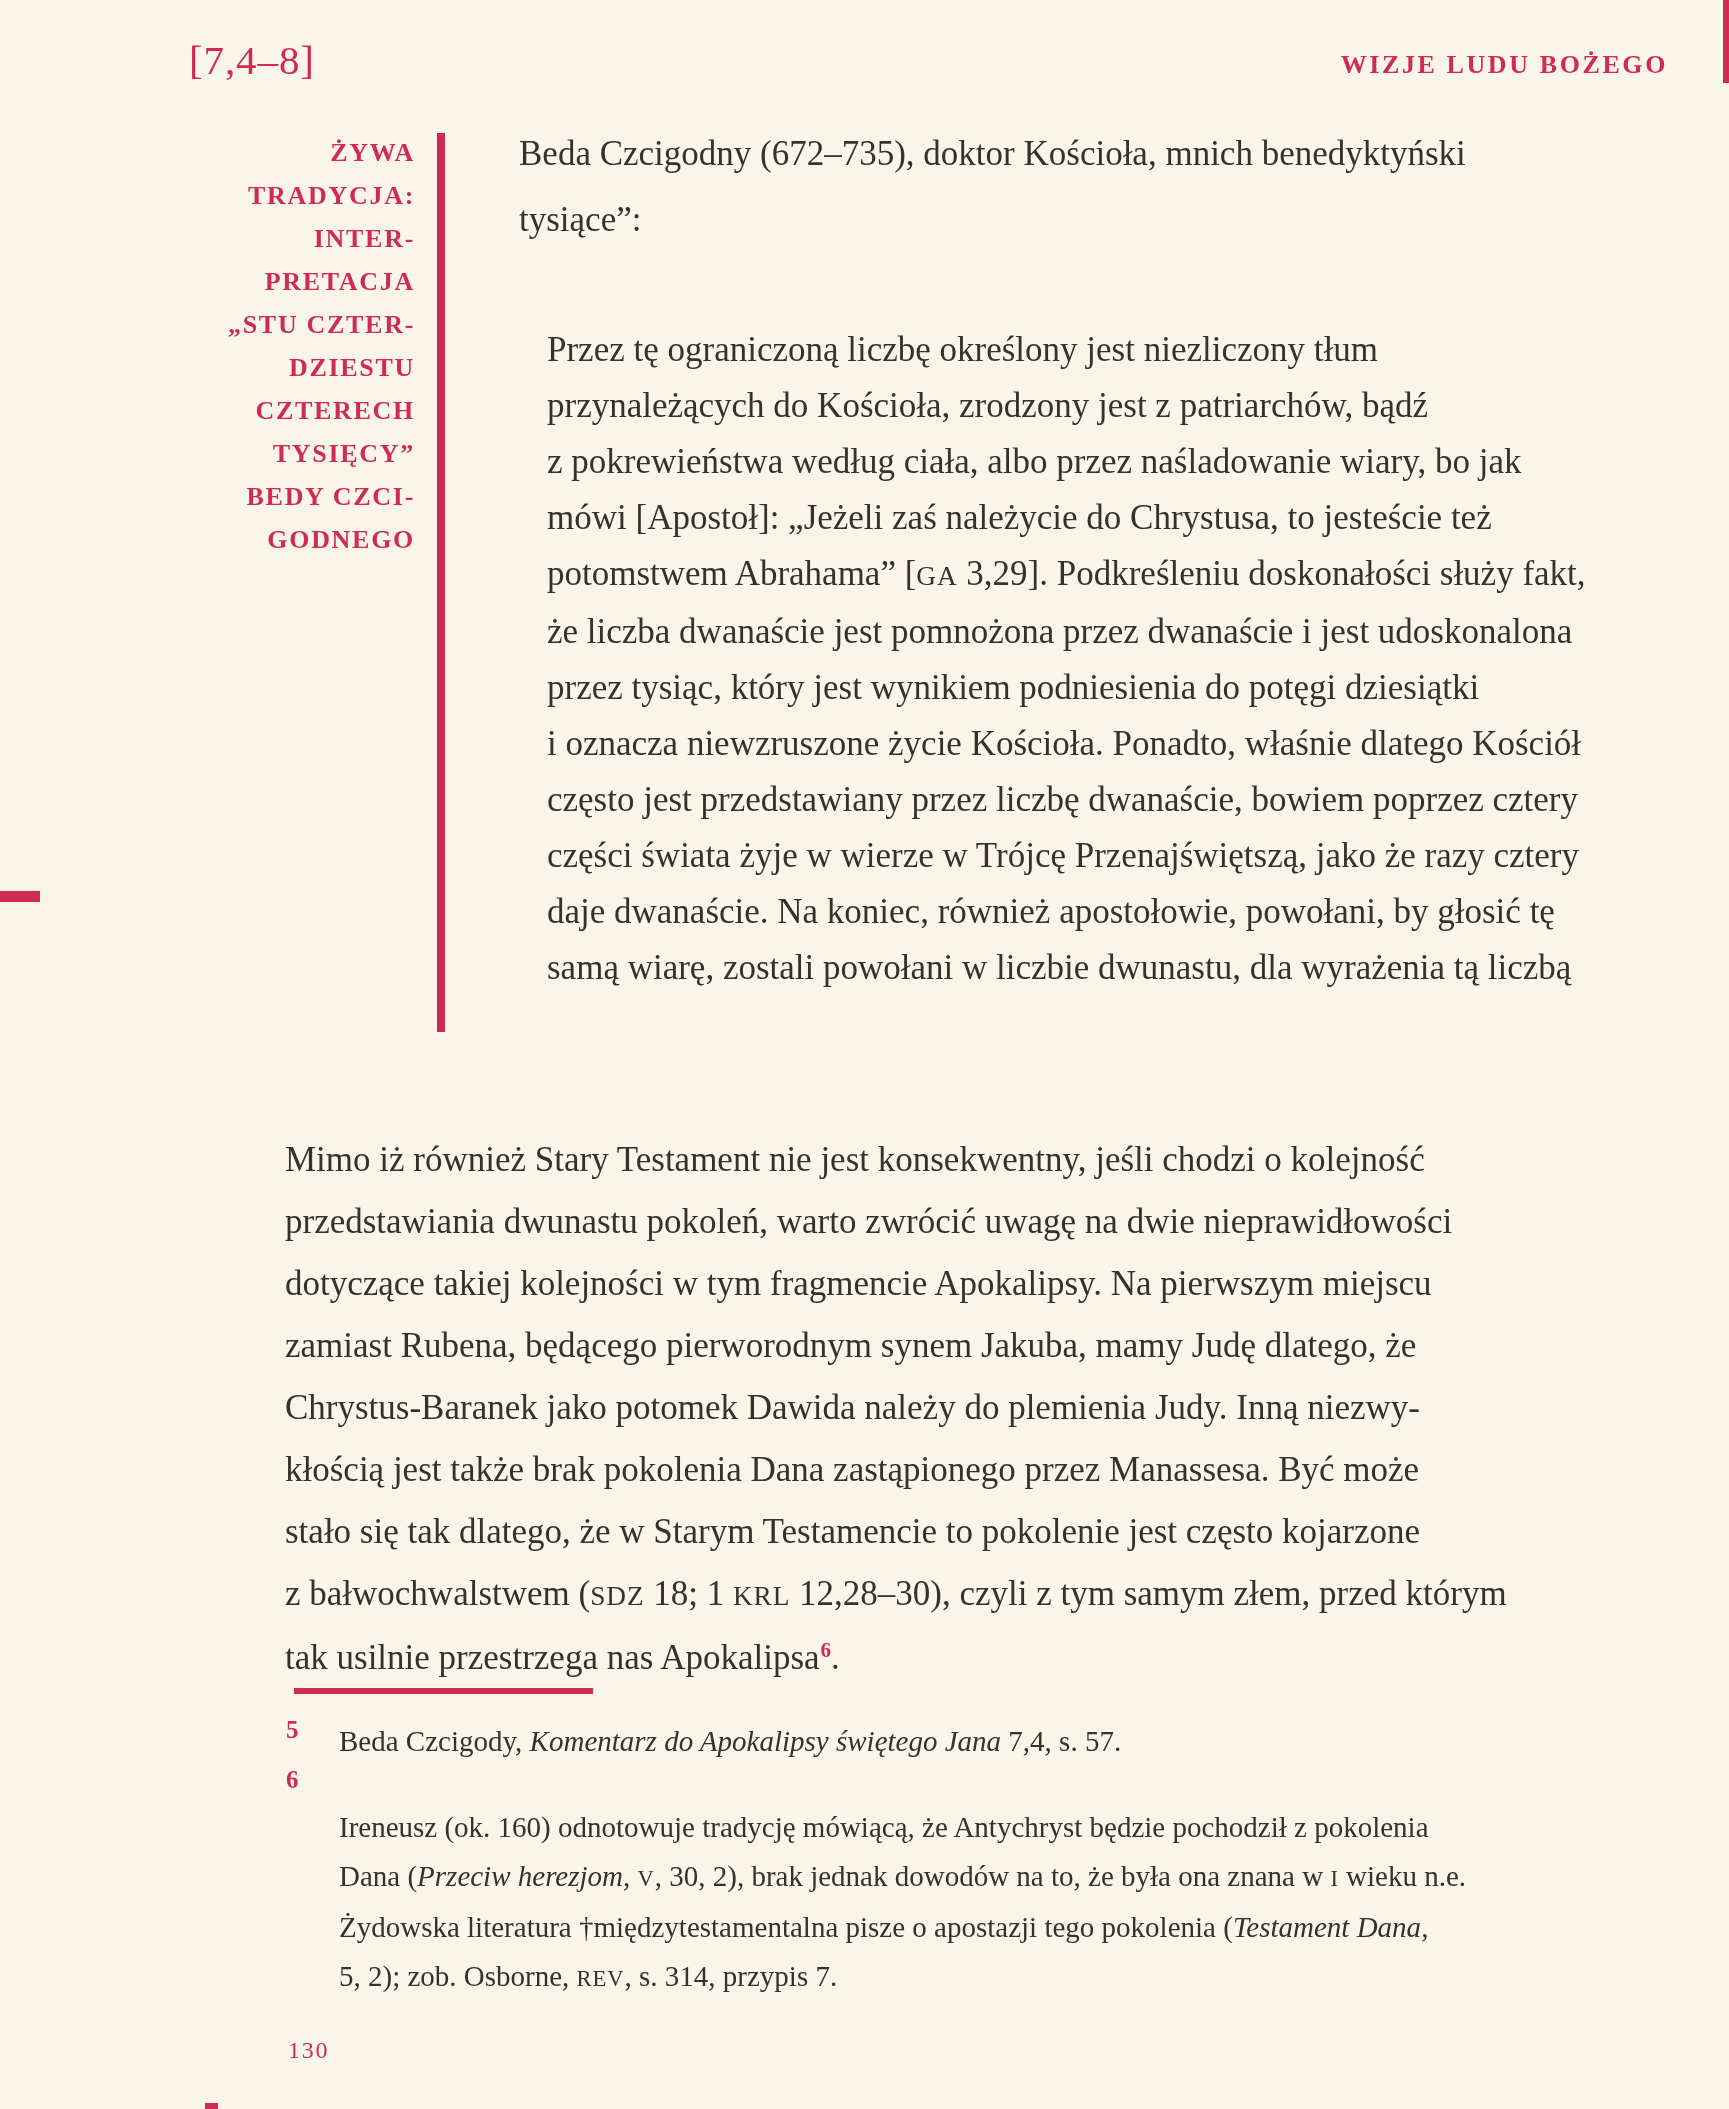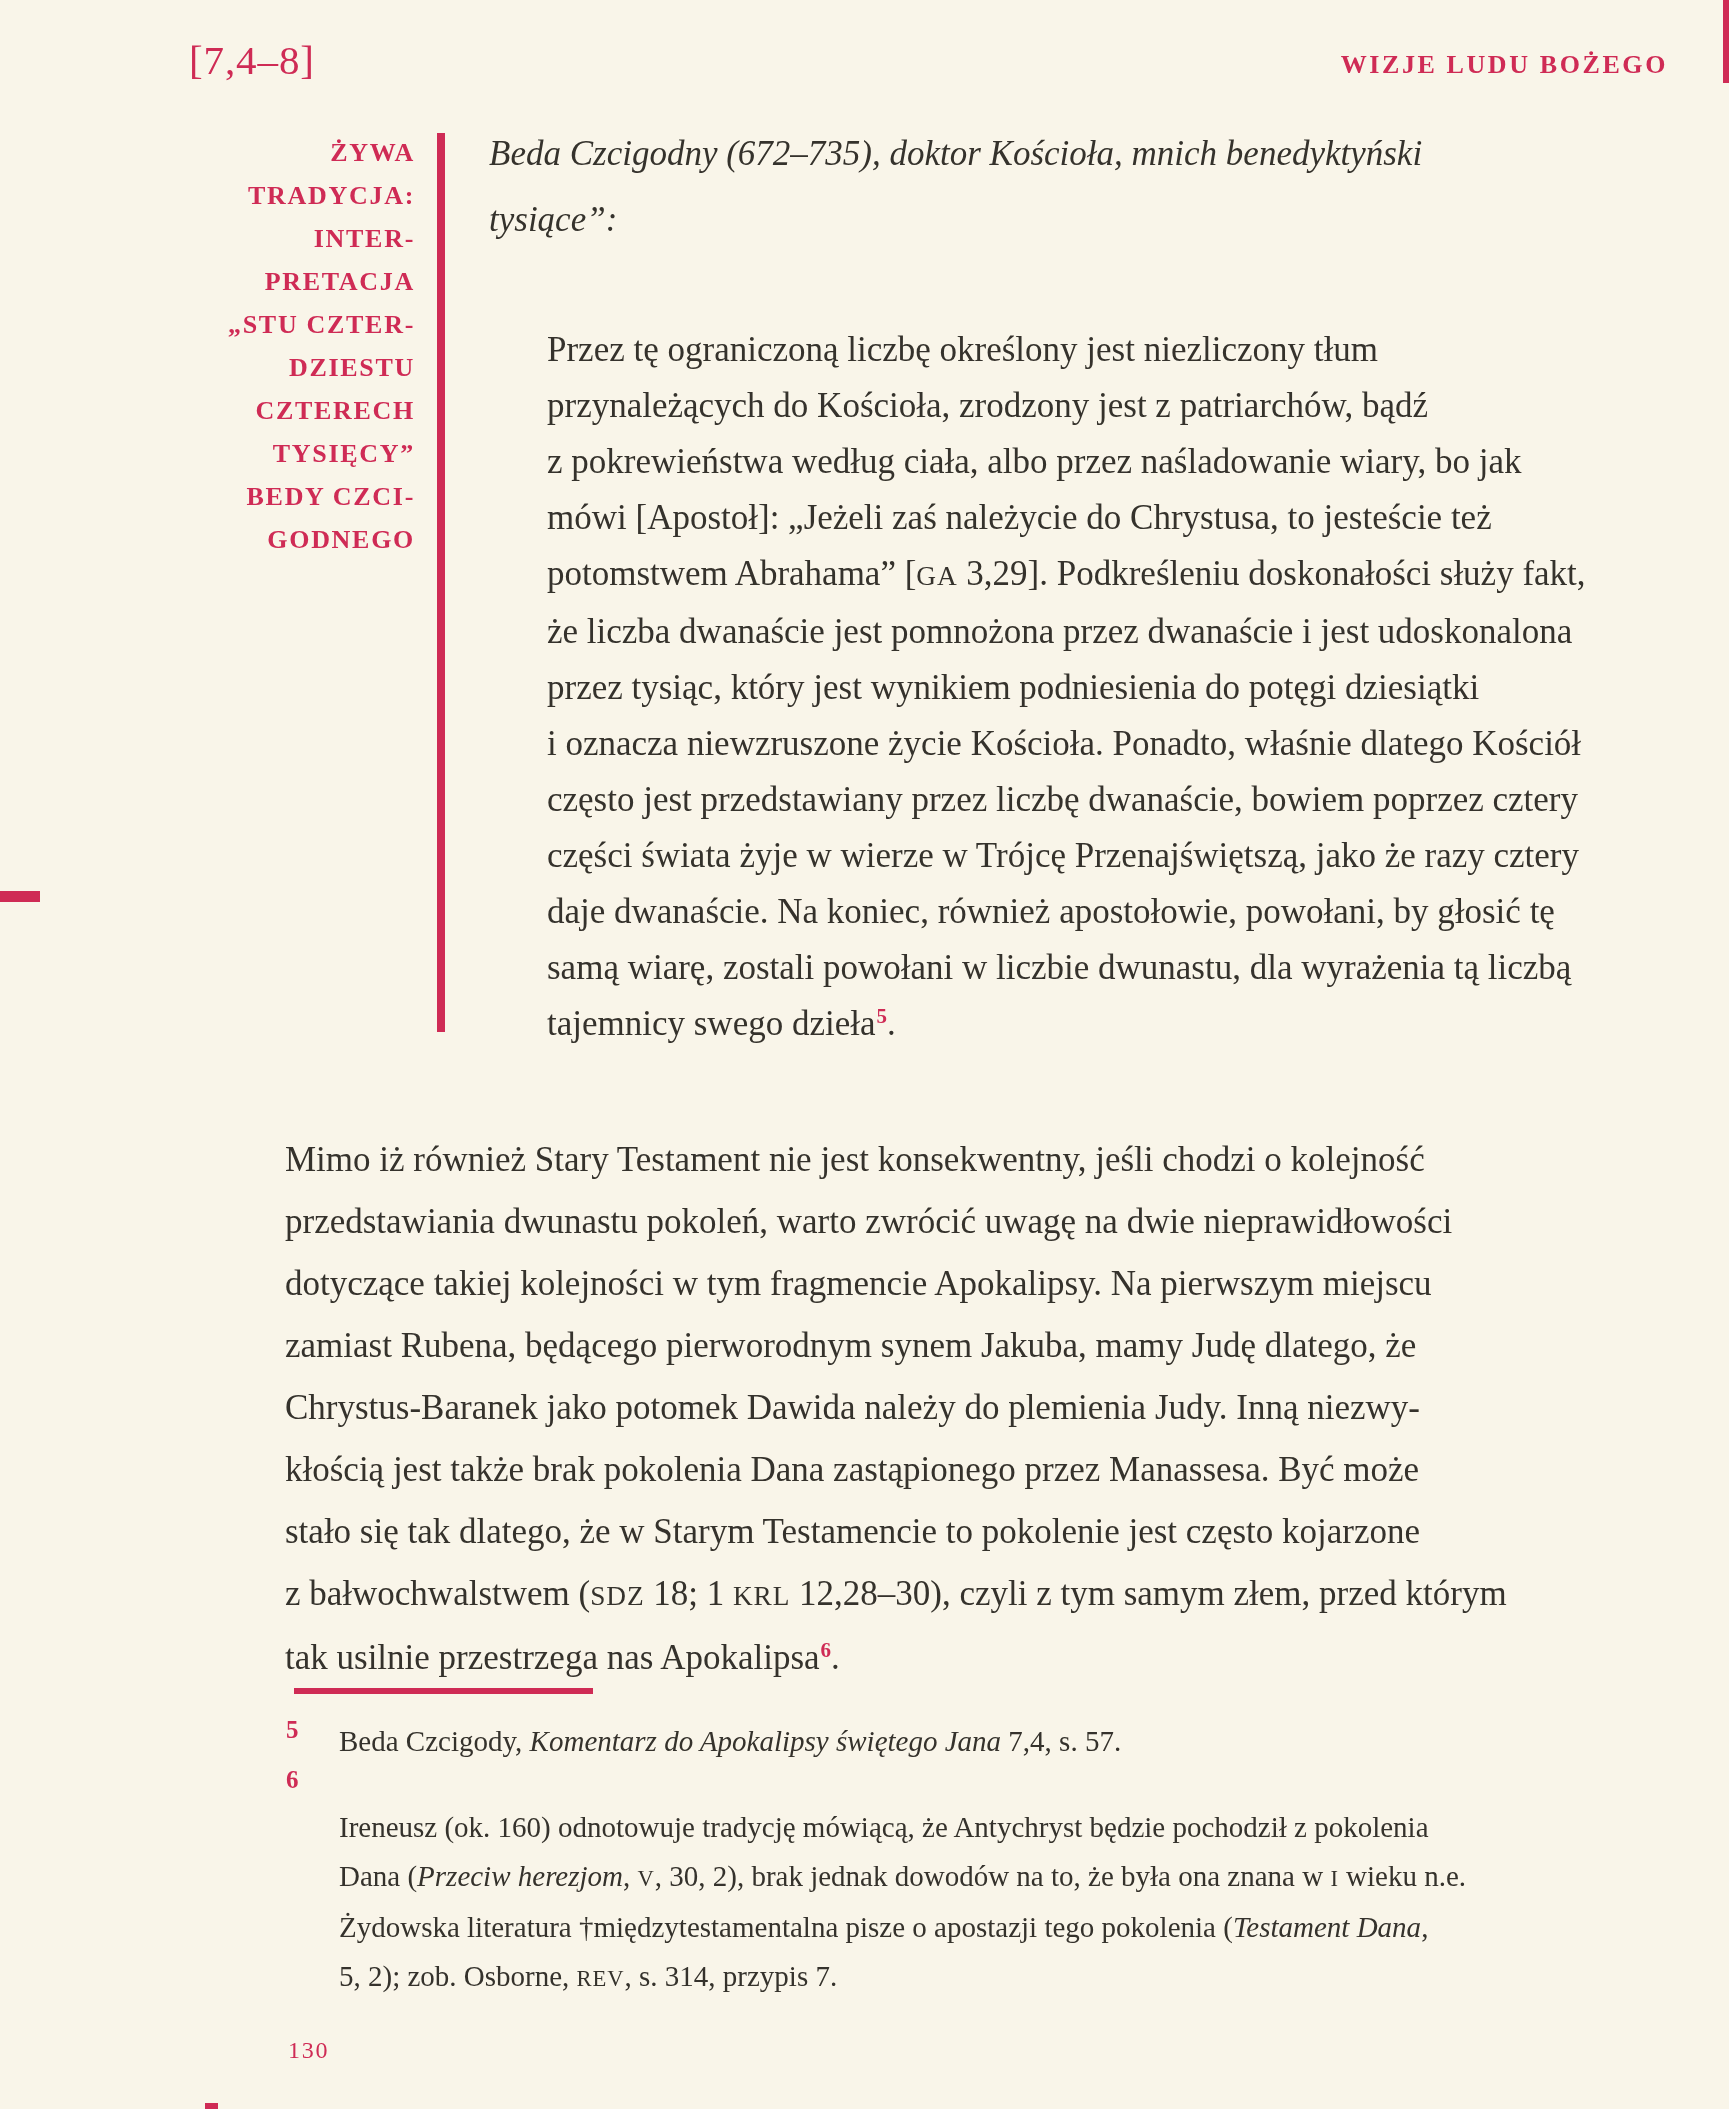--- a/index.html
+++ b/index.html
@@ -47,22 +47,22 @@
     color: var(--accent);
   }
 
   .quote-rule {
     position: absolute; left: 437px; top: 133px;
     width: 7.8px; height: 899px;
     background: var(--accent);
   }
 
   .intro-para {
-    position: absolute; left: 489px; top: 121px;
-    font-size: 35px; line-height: 66px; font-style: italic;
+    position: absolute; left: 519px; top: 121px;
+    font-size: 35px; line-height: 66px;
   }
   .block-quote {
     position: absolute; left: 547px; top: 322px;
     font-size: 35px; line-height: 56px;
   }
   .body-para {
     position: absolute; left: 285px; top: 1129px;
     font-size: 35px; line-height: 62px;
   }
 
@@ -141,21 +141,20 @@
       <div class="line"><span class="seg">z pokrewieństwa według ciała, albo przez naśladowanie wiary, bo jak</span></div>
       <div class="line"><span class="seg">mówi [Apostoł]: „Jeżeli zaś należycie do Chrystusa, to jesteście też</span></div>
       <div class="line"><span class="seg">potomstwem Abrahama” [</span><span class="seg sc">GA</span><span class="seg"> 3,29]. Podkreśleniu doskonałości służy fakt,</span></div>
       <div class="line"><span class="seg">że liczba dwanaście jest pomnożona przez dwanaście i jest udoskonalona</span></div>
       <div class="line"><span class="seg">przez tysiąc, który jest wynikiem podniesienia do potęgi dziesiątki</span></div>
       <div class="line"><span class="seg">i oznacza niewzruszone życie Kościoła. Ponadto, właśnie dlatego Kościół</span></div>
       <div class="line"><span class="seg">często jest przedstawiany przez liczbę dwanaście, bowiem poprzez cztery</span></div>
       <div class="line"><span class="seg">części świata żyje w wierze w Trójcę Przenajświętszą, jako że razy cztery</span></div>
       <div class="line"><span class="seg">daje dwanaście. Na koniec, również apostołowie, powołani, by głosić tę</span></div>
       <div class="line"><span class="seg">samą wiarę, zostali powołani w liczbie dwunastu, dla wyrażenia tą liczbą</span></div>
-      <div class="line"><span class="seg">tajemnicy swego dzieła</span><span class="seg sup">5</span><span class="seg">.</span></div>
     </div>
 
   <div class="body-para">
       <div class="line"><span class="seg">Mimo iż również Stary Testament nie jest konsekwentny, jeśli chodzi o kolejność</span></div>
       <div class="line"><span class="seg">przedstawiania dwunastu pokoleń, warto zwrócić uwagę na dwie nieprawidłowości</span></div>
       <div class="line"><span class="seg">dotyczące takiej kolejności w tym fragmencie Apokalipsy. Na pierwszym miejscu</span></div>
       <div class="line"><span class="seg">zamiast Rubena, będącego pierworodnym synem Jakuba, mamy Judę dlatego, że</span></div>
       <div class="line"><span class="seg">Chrystus-Baranek jako potomek Dawida należy do plemienia Judy. Inną niezwy-</span></div>
       <div class="line"><span class="seg">kłością jest także brak pokolenia Dana zastąpionego przez Manassesa. Być może</span></div>
       <div class="line"><span class="seg">stało się tak dlatego, że w Starym Testamencie to pokolenie jest często kojarzone</span></div>

